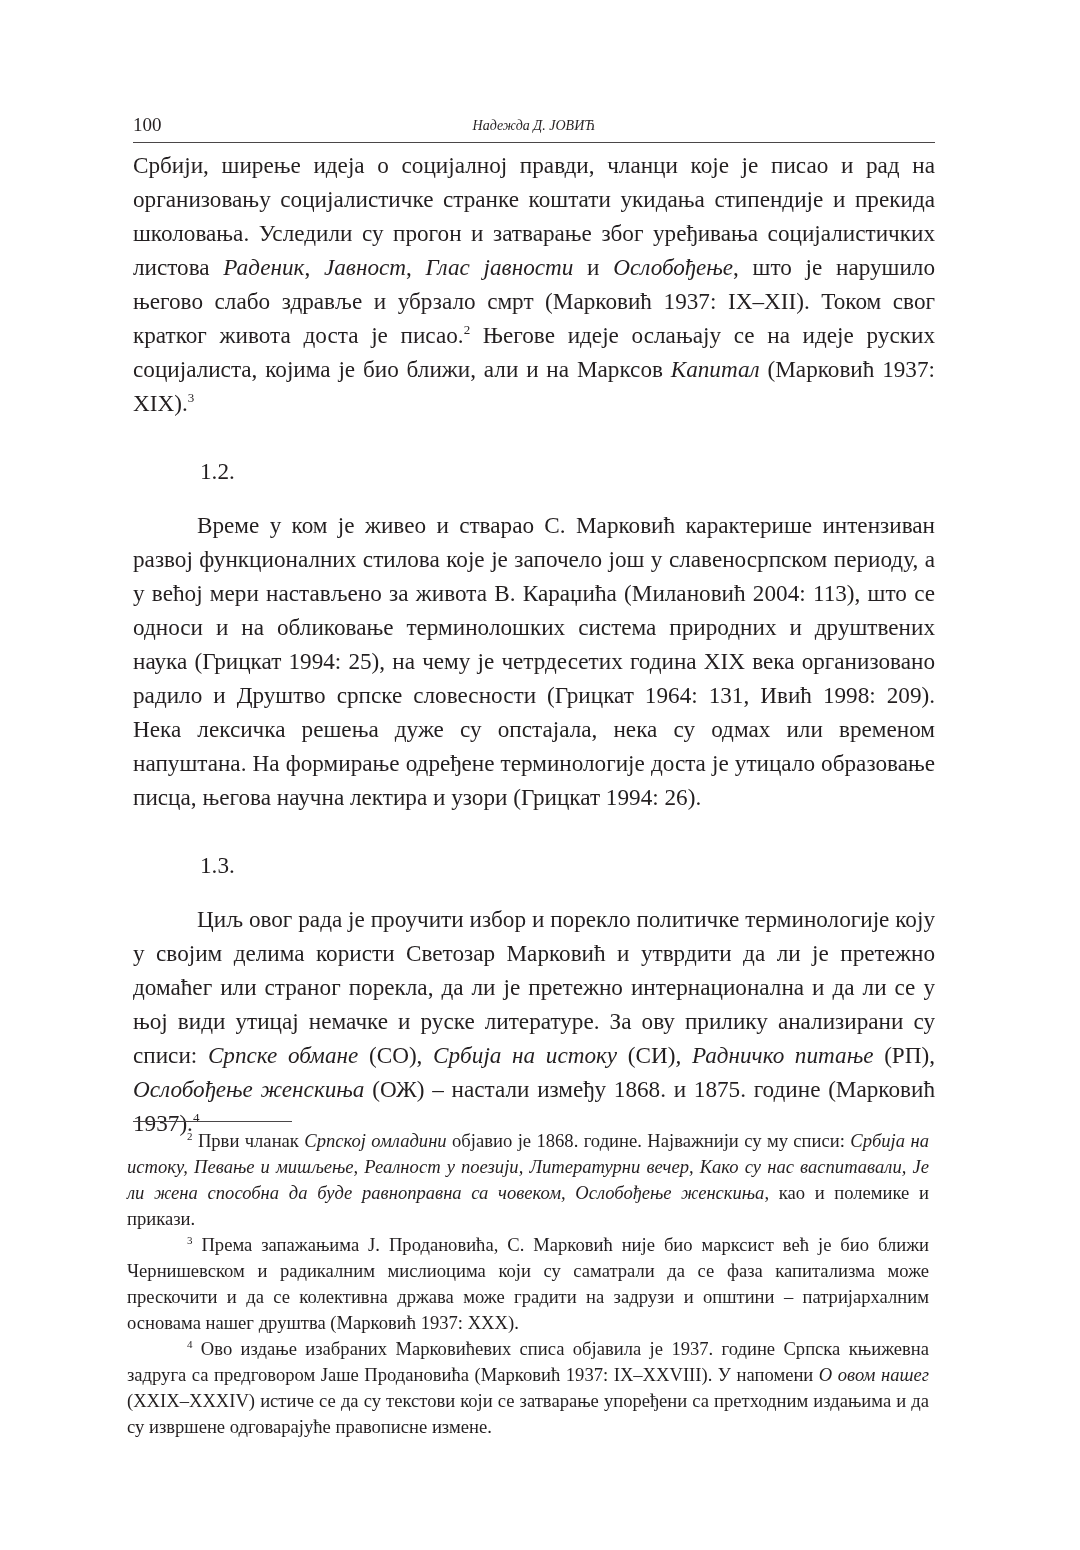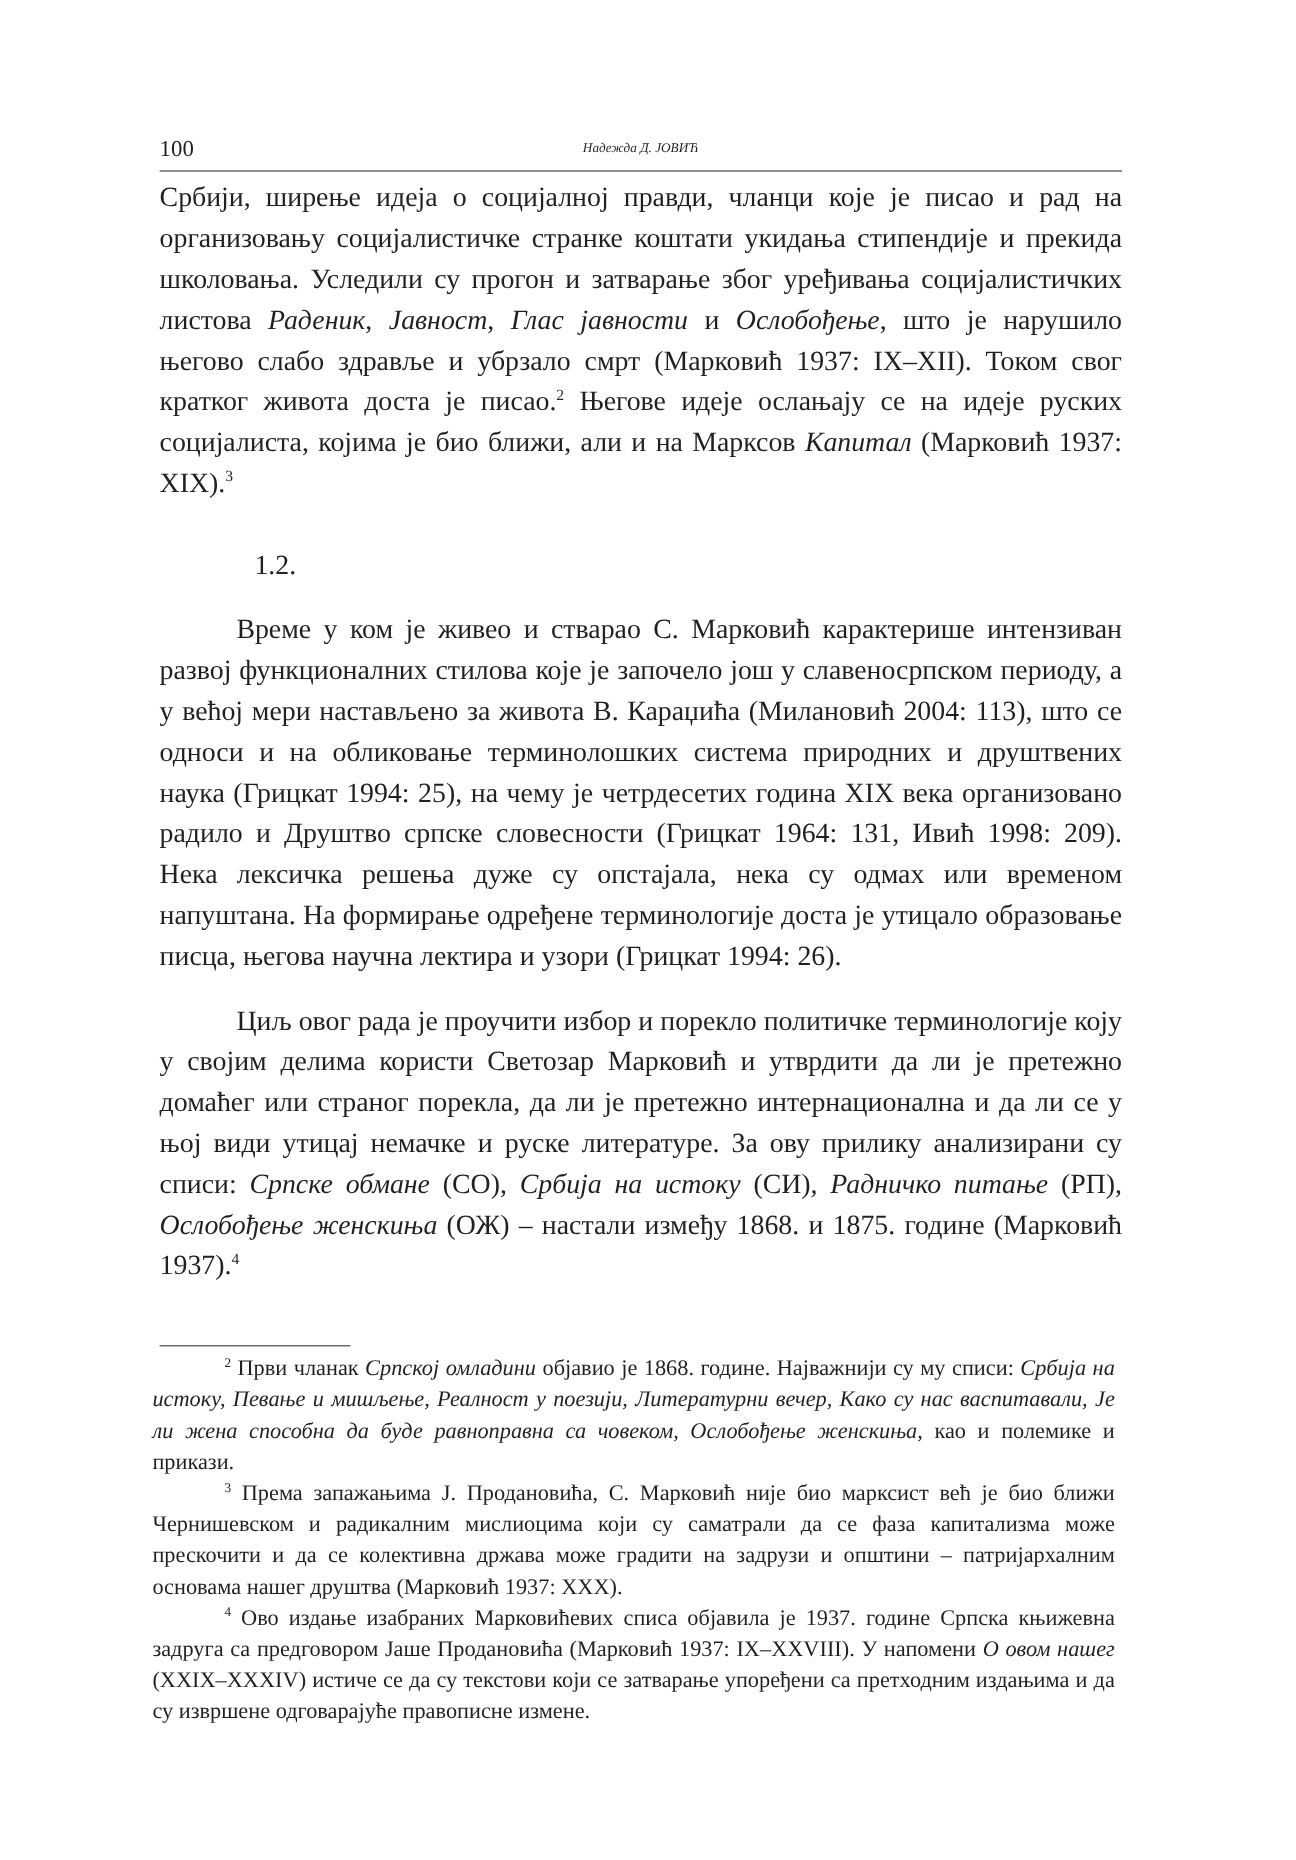--- a/index.html
+++ b/index.html
@@ -2,25 +2,25 @@
 <html><head>
 <meta charset="utf-8">
 <style>
   html, body { margin: 0; padding: 0; background: #ffffff; }
   body { width: 1080px; height: 1550px; position: relative; overflow: hidden;
          font-family: "Liberation Serif", "DejaVu Serif", serif; color: #231f20; }
   .page { position: absolute; left: 133px; top: 112px; width: 802px; }
   .running-head { position: relative; height: 30px; border-bottom: 1.5px solid #4a4647; }
   .page-number { position: absolute; left: 0; top: 2px; font-size: 19px; letter-spacing: 0; }
   .running-title { position: absolute; left: 0; right: 0; top: 6px; text-align: center;
-                   font-style: italic; font-size: 11px; }
+                   font-style: italic; font-size: 14px; }
   .body { margin-top: 5px; font-size: 23.2px; line-height: 34px; text-align: justify; }
   .para { margin: 0; }
   .para.indent { text-indent: 64px; margin-top: 20px; }
-  .section-num { margin: 15px; padding-left: 64px; margin-top: 34px; }
+  .section-num { margin: 3px; padding-left: 64px; margin-top: 34px; }
   sup { font-size: 13px; vertical-align: 9px; line-height: 0; }
   .fn-rule { position: absolute; left: 133px; top: 1121px; width: 159px; height: 0;
              border-top: 1.5px solid #4a4647; }
   .footnotes { position: absolute; left: 127px; top: 1128px; width: 802px;
                font-size: 18.6px; line-height: 26px; text-align: justify; }
   .fn { margin: 0; text-indent: 60px; }
   .fn sup { font-size: 11px; vertical-align: 7px; }
   i { font-style: italic; }
 </style>
 </head>
@@ -31,20 +31,21 @@
     <span class="page-number">100</span>
     <span class="running-title">Надежда Д. ЈОВИЋ</span>
   </div>
 
   <div class="body">
     <p class="para"><span>Србији, ширење идеја о социјалној правди, чланци које је писао и рад на организовању социјалистичке странке коштати укидања стипендије и прекида школовања. Уследили су прогон и затварање због уређивања социјалистичких листова </span><i>Раденик</i><span>, </span><i>Јавност</i><span>, </span><i>Глас јавности</i><span> и </span><i>Ослобођење</i><span>, што је нарушило његово слабо здравље и убрзало смрт (Марковић 1937: IX–XII). Током свог кратког живота доста је писао.</span><sup>2</sup><span> Његове идеје ослањају се на идеје руских социјалиста, којима је био ближи, али и на Марксов </span><i>Капитал</i><span> (Марковић 1937: XIX).</span><sup>3</sup></p>
 
     <p class="section-num">1.2.</p>
     <p class="para indent"><span>Време у ком је живео и стварао С. Марковић карактерише интензиван развој функционалних стилова које је започело још у славеносрпском периоду, а у већој мери настављено за живота В. Караџића (Милановић 2004: 113), што се односи и на обликовање терминолошких система природних и друштвених наука (Грицкат 1994: 25), на чему је четрдесетих година XIX века организовано радило и Друштво српске словесности (Грицкат 1964: 131, Ивић 1998: 209). Нека лексичка решења дуже су опстајала, нека су одмах или временом напуштана. На формирање одређене терминологије доста је утицало образовање писца, његова научна лектира и узори (Грицкат 1994: 26).</span></p>
 
+    <p class="section-num">1.3.</p>
     <p class="para indent"><span>Циљ овог рада је проучити избор и порекло политичке терминологије коју у својим делима користи Светозар Марковић и утврдити да ли је претежно домаћег или страног порекла, да ли је претежно интернационална и да ли се у њој види утицај немачке и руске литературе. За ову прилику анализирани су списи: </span><i>Српске обмане</i><span> (СО), </span><i>Србија на истоку</i><span> (СИ)</span><i>, Радничко питање</i><span> (РП), </span><i>Ослобођење женскиња</i><span> (ОЖ) – настали између 1868. и 1875. године (Марковић 1937).</span><sup>4</sup></p>
   </div>
 </div>
 
 <div class="fn-rule"></div>
 
 <div class="footnotes">
   <p class="fn"><sup>2</sup><span> Први чланак </span><i>Српској омладини</i><span> објавио је 1868. године. Најважнији су му списи: </span><i>Србија на истоку, Певање и мишљење, Реалност у поезији, Литературни вечер, Како су нас васпитавали, Је ли жена способна да буде равноправна са човеком, Ослобођење женскиња</i><span>, као и полемике и прикази.</span></p>
   <p class="fn"><sup>3</sup><span> Према запажањима Ј. Продановића, С. Марковић није био марксист већ је био ближи Чернишевском и радикалним мислиоцима који су саматрали да се фаза капитализма може прескочити и да се колективна држава може градити на задрузи и општини – патријархалним основама нашег друштва (Марковић 1937: XXX).</span></p>
   <p class="fn"><sup>4</sup><span> Ово издање изабраних Марковићевих списа објавила је 1937. године Српска књижевна задруга са предговором Јаше Продановића (Марковић 1937: IX–XXVIII). У напомени </span><i>О овом нашег</i><span> (XXIX–XXXIV) истиче се да су текстови који се затварање упоређени са претходним издањима и да су извршене одговарајуће правописне измене.</span></p>

